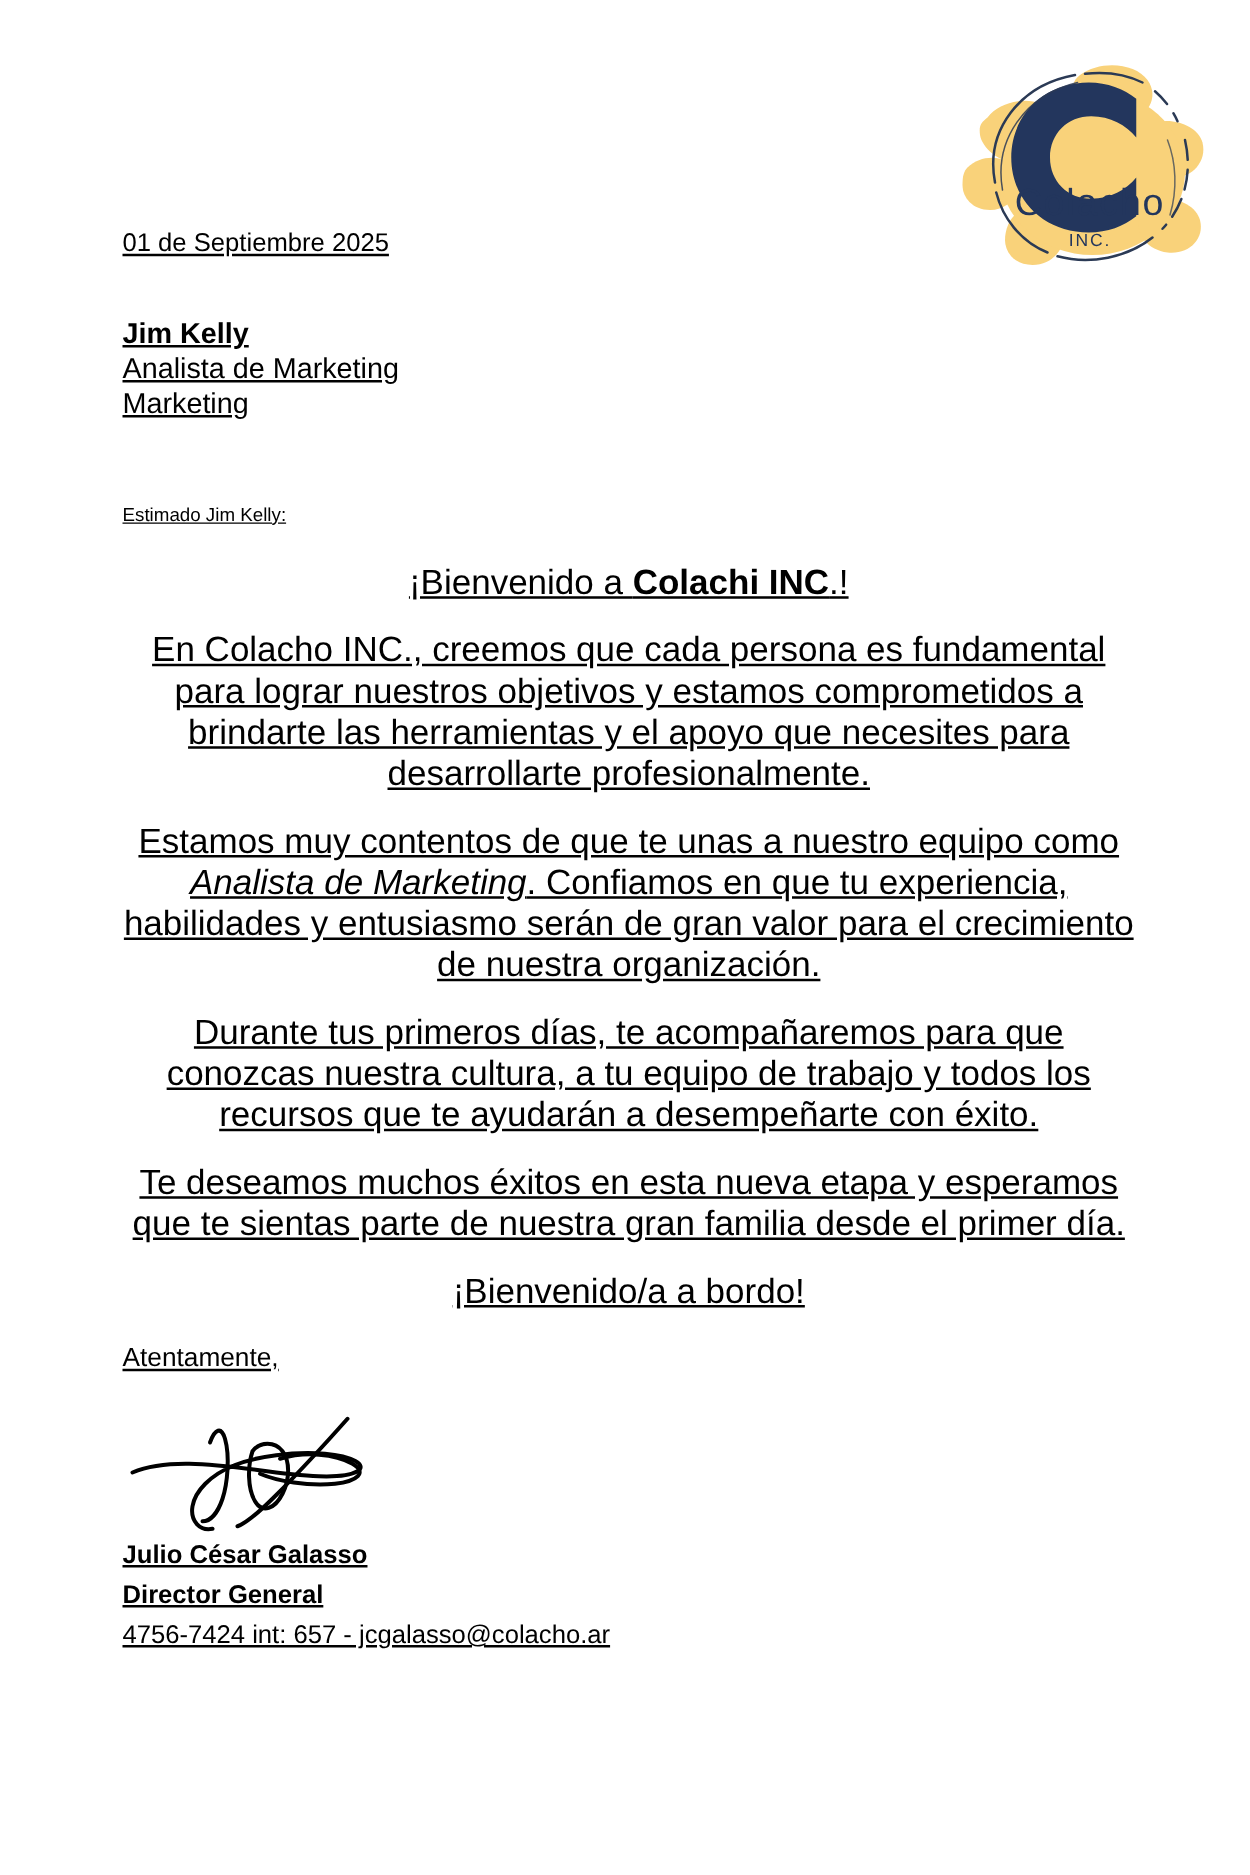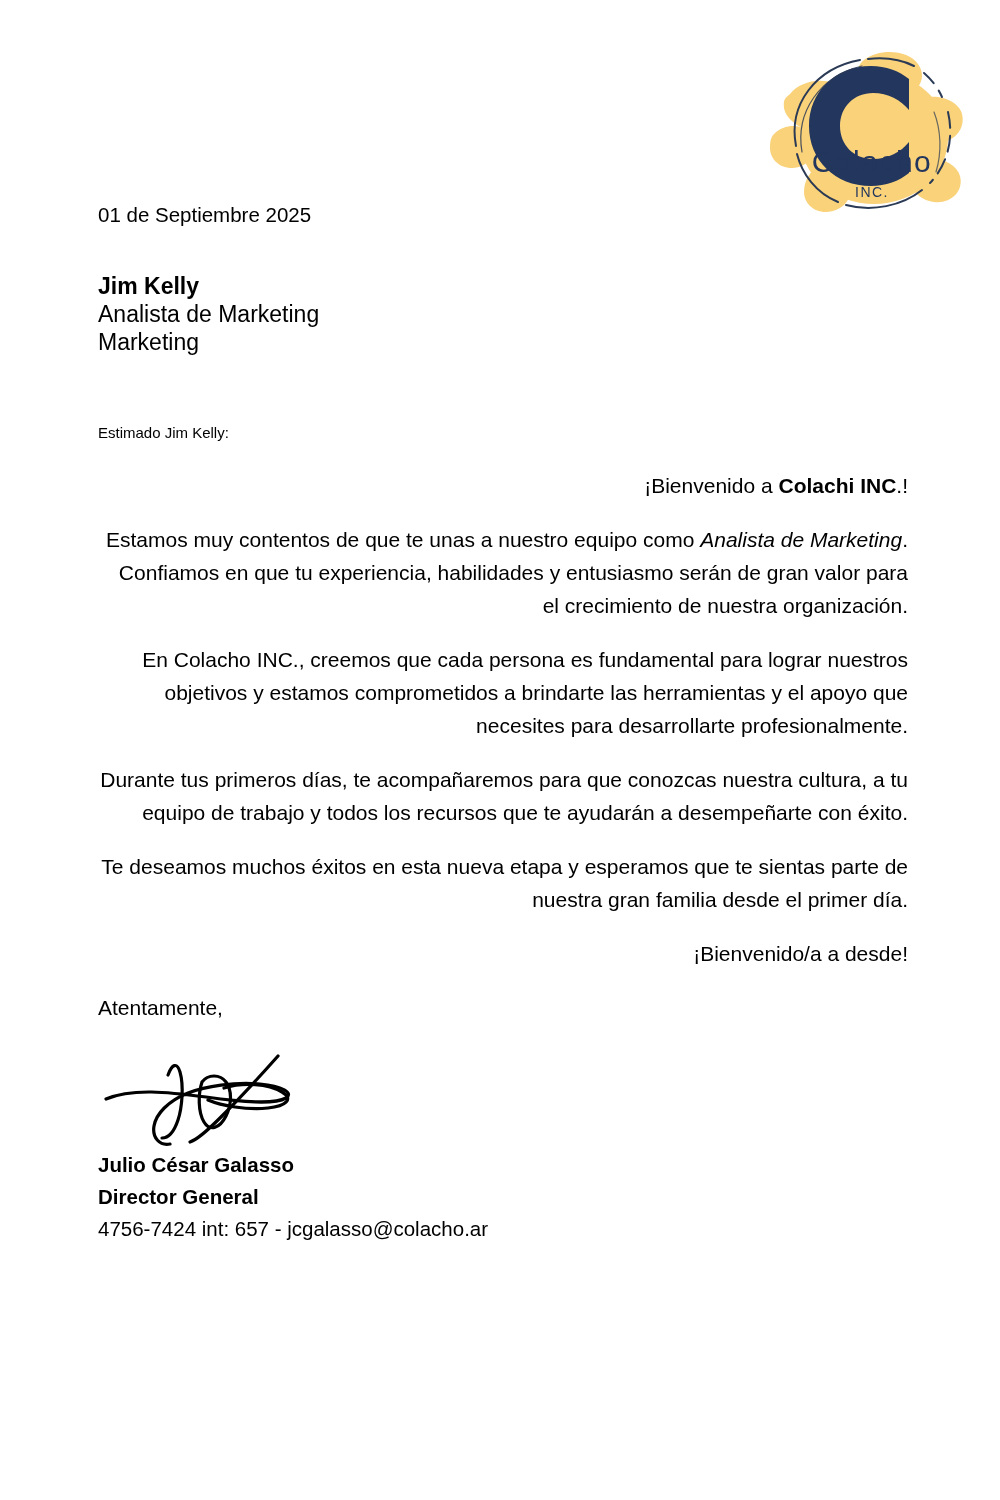--- a/index.html
+++ b/index.html
@@ -31,22 +31,23 @@
     left: 768px;
     width: 212px;
     height: 178px;
   }
   .logo-wrap svg { display: block; }
 
   
   .letter {
     position: absolute;
     left: 98px;
-    top: 200px;
+    top: 180px;
     width: 810px;
+    text-decoration: underline;
   }
 
   .date-line {
     font-size: 20.5px;
     line-height: 30px;
     color: #000;
   }
 
   .recipient {
     margin-top: 42px;
@@ -58,23 +59,23 @@
   }
 
   .salutation {
     margin-top: 62px;
     font-size: 15px;
     line-height: 30px;
   }
 
   .para {
     margin-top: 21px;
-    font-size: 21px;
+    font-size: 28px;
     line-height: 33px;
-    text-align: right;
+    text-align: center;
   }
   .para b { font-weight: bold; }
   .para i { font-style: italic; }
 
   .closing {
     margin-top: 21px;
     font-size: 21px;
     line-height: 33px;
   }
 
@@ -163,31 +164,31 @@
       <div>Analista de Marketing</div>
       <div>Marketing</div>
     </div>
 
     <div class="salutation">Estimado Jim Kelly:</div>
 
     <div class="para">
       <span>¡Bienvenido a </span><b>Colachi INC</b><span>.!</span>
     </div>
 
+    <div class="para">En Colacho INC., creemos que cada persona es fundamental para lograr nuestros objetivos y estamos comprometidos a brindarte las herramientas y el apoyo que necesites para desarrollarte profesionalmente.</div>
+
     <div class="para">
       <span>Estamos muy contentos de que te unas a nuestro equipo como </span><i>Analista de Marketing</i><span>. Confiamos en que tu experiencia, habilidades y entusiasmo serán de gran valor para el crecimiento de nuestra organización.</span>
     </div>
 
-    <div class="para">En Colacho INC., creemos que cada persona es fundamental para lograr nuestros objetivos y estamos comprometidos a brindarte las herramientas y el apoyo que necesites para desarrollarte profesionalmente.</div>
-
     <div class="para">Durante tus primeros días, te acompañaremos para que conozcas nuestra cultura, a tu equipo de trabajo y todos los recursos que te ayudarán a desempeñarte con éxito.</div>
 
     <div class="para">Te deseamos muchos éxitos en esta nueva etapa y esperamos que te sientas parte de nuestra gran familia desde el primer día.</div>
 
-    <div class="para">¡Bienvenido/a a desde!</div>
+    <div class="para">¡Bienvenido/a a bordo!</div>
 
     <div class="closing">Atentamente,</div>
 
     <div class="signature-block">
       <svg class="signature-img" viewBox="0 0 230 105" xmlns="http://www.w3.org/2000/svg">
         <g fill="none" stroke="#000000" stroke-width="3.2" stroke-linecap="round" stroke-linejoin="round">
           <path d="M4 57 C30 46 66 50 104 55 C140 60 172 63 184 56 C192 51 180 44 158 42
                    C132 40 104 44 86 51 C66 59 54 72 52 84 C50 96 58 104 68 102"></path>
           <path d="M66 33 C70 22 75 20 78 30 C82 44 80 66 76 78 C72 90 66 96 60 96"></path>
           <path d="M100 40 C96 52 96 70 102 80 C108 90 118 86 124 74 C130 62 130 48 124 40

